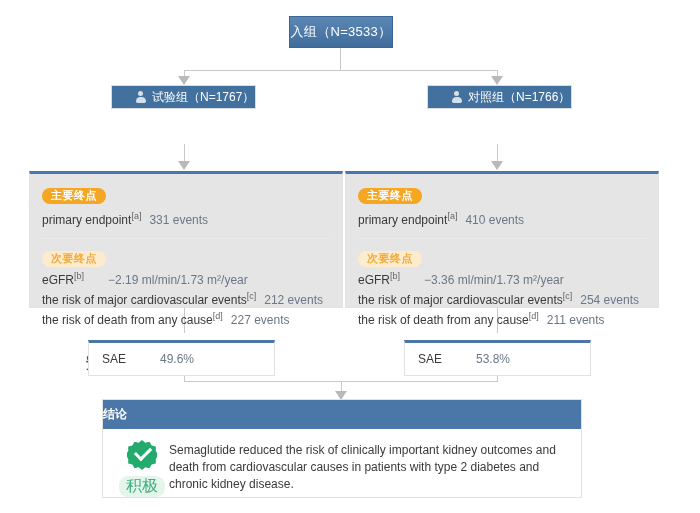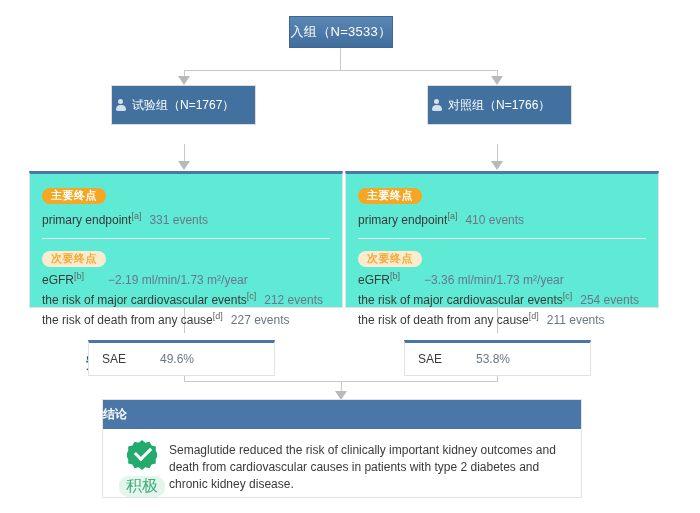--- a/index.html
+++ b/index.html
@@ -61,24 +61,24 @@
     border: 1px solid #dcdcdc;
     background: #ffffff;
     box-sizing: border-box;
   }
   .group-card.left  { left: 111px; top: 85px; }
   .group-card.right { left: 427px; top: 85px; }
   .group-head {
     background: #43719f;
     color: #ffffff;
     font-size: 12px;
-    height: 38px;
-    display: flex;
-    align-items: center;
-    padding-left: 3px;
+    height: 22px;
+    display: flex;
+    align-items: center;
+    padding-left: 23px;
     box-sizing: border-box;
   }
   .person-icon {
     display: inline-block;
     width: 11px;
     height: 12px;
     position: relative;
     margin-right: 6px;
     flex: 0 0 auto;
   }
@@ -118,21 +118,21 @@
   }
   .section-label.efficacy { left: 29px; top: 151px; }
   .section-label.safety   { left: 86px; top: 313px; }
 
   
   .eff-panel {
     position: absolute;
     top: 171px;
     width: 314px;
     height: 137px;
-    background: #5eead4;
+    background: #e5e5e5;
     border: 1px solid #e2e2e2;
     border-top: 3px solid #4a76a8;
     box-sizing: border-box;
   }
   .eff-panel.left  { left: 29px; }
   .eff-panel.right { left: 345px; }
 
   .badge-primary {
     display: inline-block;
     background: #f5a623;

